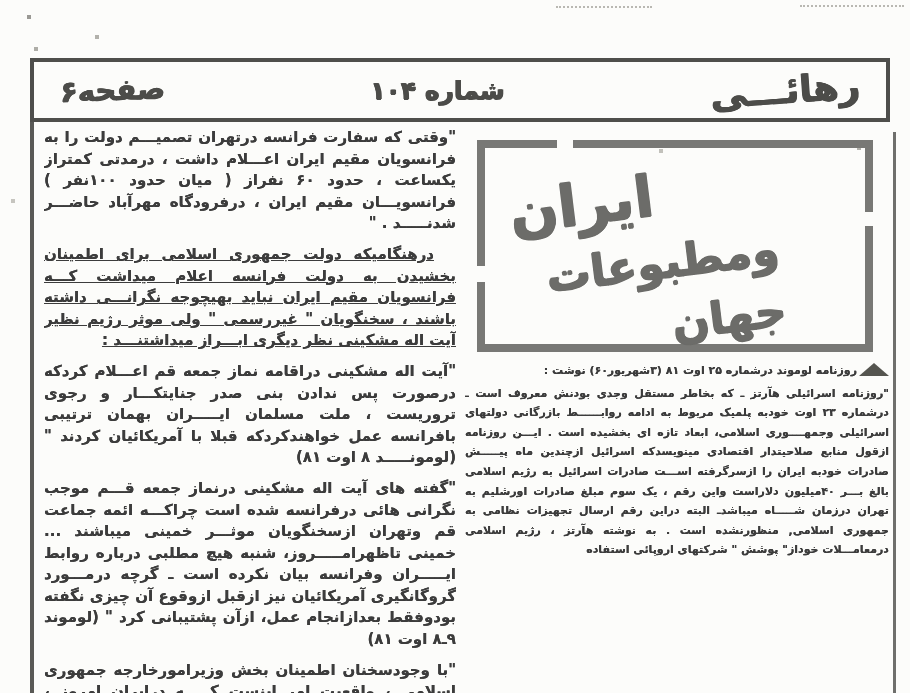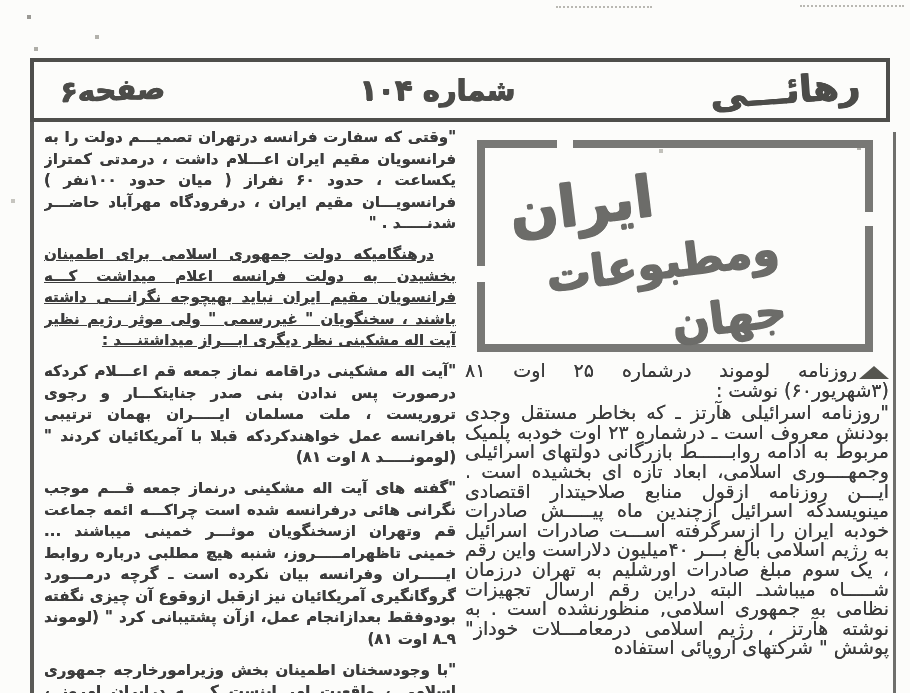--- a/index.html
+++ b/index.html
@@ -28,31 +28,31 @@
     position:absolute;left:30px;top:58px;width:860px;height:64px;
     border:4px solid #4e4e4b;box-sizing:border-box;
     display:flex;flex-direction:row;align-items:center;justify-content:space-between;
     padding:0 26px;direction:rtl;
   }
   .ink-heavy{
     color:#4c4c49;font-weight:bold;
     text-shadow:0.6px 0 #4c4c49,-0.6px 0 #4c4c49,0 0.6px #4c4c49;
   }
   .masthead{font-size:37px;transform:rotate(-4deg);}
-  .issue{font-size:29px;}
+  .issue{font-size:25px;}
   .page-label{font-size:29px;transform:rotate(-2deg);}
   
   .col{position:absolute;direction:rtl;text-align:justify;overflow:hidden;}
   .col p{margin:0 0 9px 0;}
   .left-col{left:44px;top:127px;width:412px;height:566px;
     font-size:15px;line-height:21.6px;font-weight:bold;
     text-shadow:0 0 0.6px #3c3c3c;}
   .left-col p.indented{text-indent:22px;text-decoration:underline;}
   .right-col{left:465px;top:361px;width:424px;height:332px;
-    font-size:19px;line-height:19.6px;font-weight:normal;
+    font-size:11px;line-height:19.6px;font-weight:bold;
     text-shadow:0 0 0.6px #3c3c3c;}
   .right-col .lead{margin-bottom:3px;}
   
   .title-box{
     position:absolute;left:477px;top:140px;width:396px;height:212px;
     border:8px solid #787875;box-sizing:border-box;
   }
   .notch{position:absolute;background:#fcfcfa;}
   .notch.n1{left:72px;top:-8px;width:16px;height:8px;}
   .notch.n2{left:-8px;top:118px;width:8px;height:16px;}

